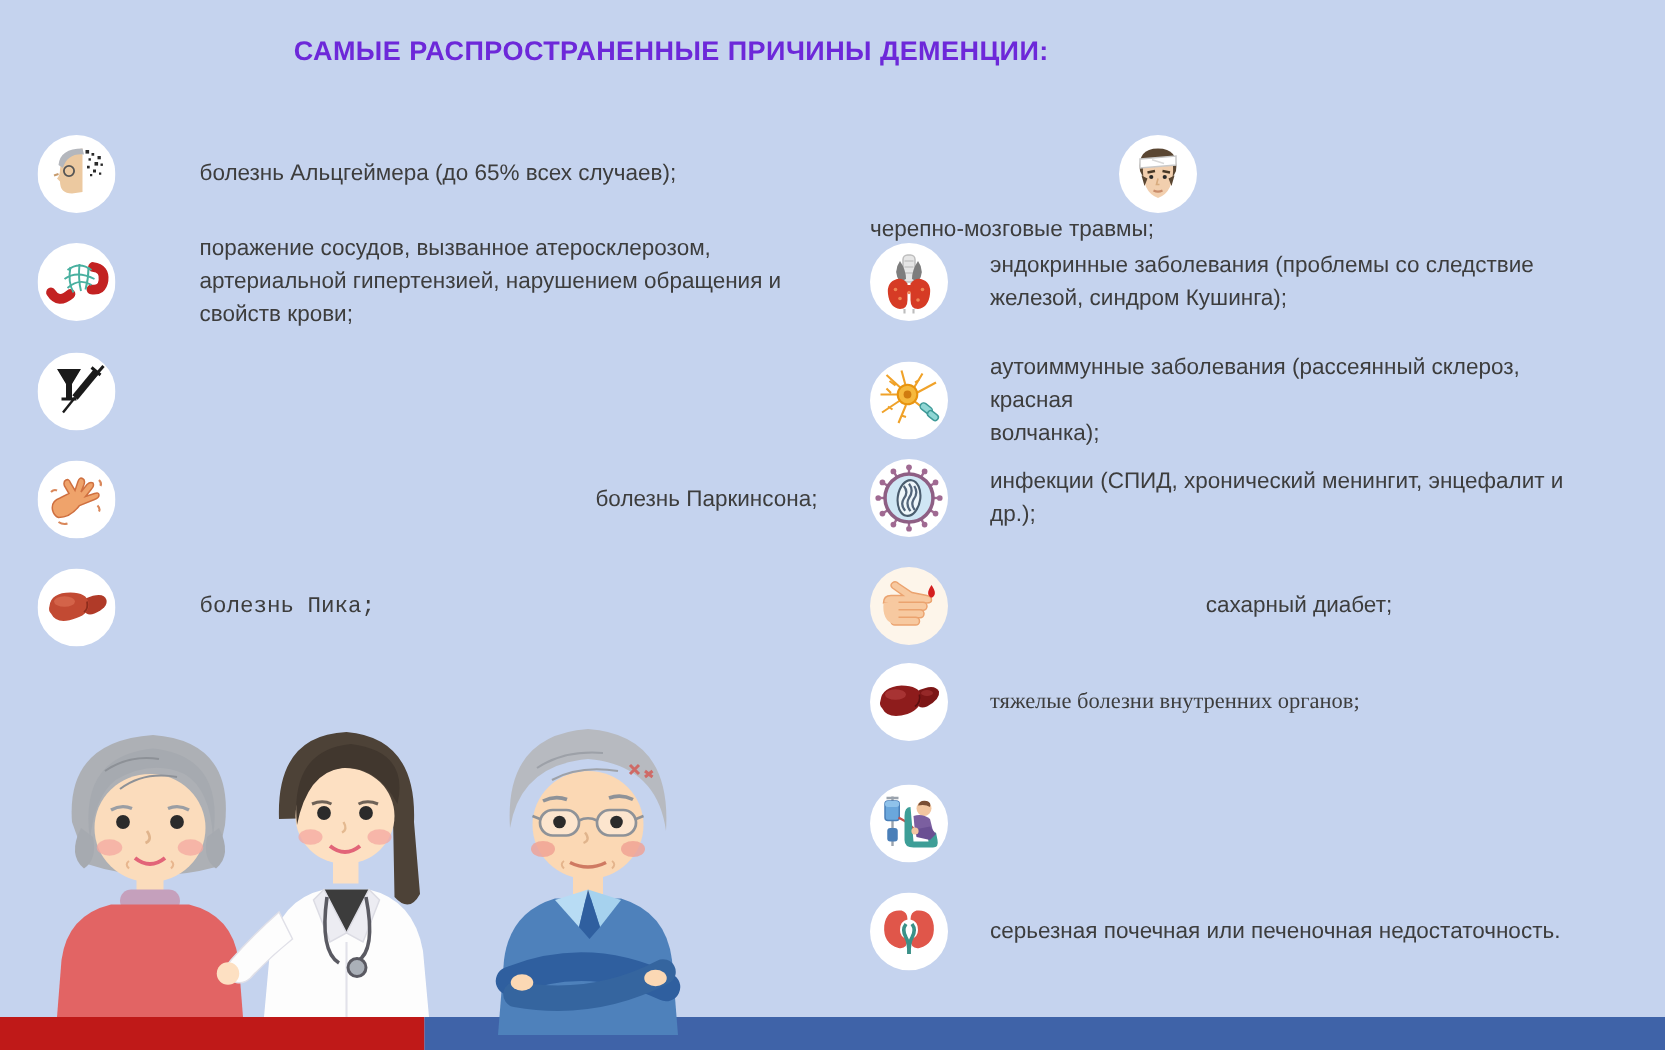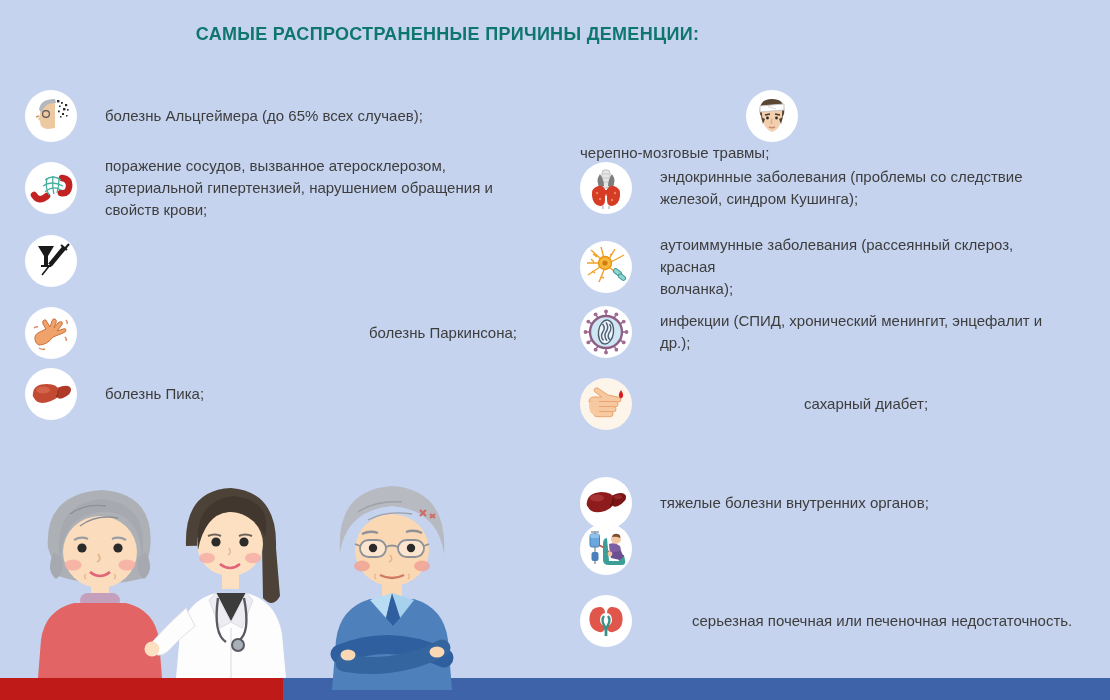--- a/index.html
+++ b/index.html
@@ -7,34 +7,34 @@
     position:relative;
     width:1110px;height:700px;
     background:#c5d3ee;
     overflow:hidden;
     font-family:"Liberation Sans", sans-serif;
   }
   .title{
     position:absolute;left:0;top:24px;width:895px;
     text-align:center;
     font-size:18px;font-weight:700;letter-spacing:.3px;
-    color:#0f766e;
+    color:#6d28d9;
   }
   .row{
     position:absolute;
     display:flex;align-items:center;
   }
   .icon-wrap{
     flex:0 0 52px;width:52px;height:52px;margin-right:28px;
   }
   .row-text{
     font-size:15px;line-height:22px;color:#3d3d3d;
     white-space:pre-line;
   }
-  .col-left .row-text{width:412px;}
+  .col-left .row-text{width:412px;margin-left:28px;}
   .col-right .row-text{width:412px;}
   .footer-red{
     position:absolute;left:0;top:678px;width:283px;height:22px;
     background:#bf1918;z-index:1;
   }
   .footer-blue{
     position:absolute;left:283px;top:678px;width:827px;height:22px;
     background:#3f63a8;z-index:1;
   }
   .illustration{
@@ -117,21 +117,21 @@
           <path d="M9 21 Q11 19 13 20"></path>
             <path d="M40 30 Q42 32 41 34"></path>
           <path d="M14 41 Q17 43 20 42"></path>
             <path d="M41 13 Q43 15 42 17"></path>
         </g>
       </svg>
     </span>
     <div class="row-text">болезнь Паркинсона;</div>
   </div>
 
-  <div class="row col-left" style="left:25px;top:368px;">
+  <div class="row col-left" style="left:25px;top:379px;font-family:Liberation Mono, monospace;">
     <span class="icon-wrap">
       <svg width="52" height="52" viewBox="0 0 52 52">
         <circle cx="26" cy="26" r="26" fill="#fff"></circle>
         <path d="M32 20 Q44 15 46 21 Q47 26 38 30 Q33 32 31 28Z" fill="#b03a28"></path>
         <path d="M8 25 Q9 16 22 16 Q33 16 34 23 Q35 30 26 33 Q13 38 9 30 Q7 28 8 25Z" fill="#c24a33"></path>
         <ellipse cx="18" cy="22" rx="7" ry="3.5" fill="#da6e52" opacity=".7"></ellipse>
         <path d="M33 22 Q34 27 31 29" stroke="#8e2c1c" stroke-width="1.2" fill="none"></path>
       </svg>
     </span>
     <div class="row-text">болезнь Пика;</div>
@@ -259,21 +259,21 @@
           <rect x="14" y="28.5" width="22" height="5.4" rx="2.7"></rect>
           <rect x="14" y="33.5" width="19" height="5.2" rx="2.6"></rect>
           <path d="M9 24 Q8 36 16 38 L19 38 L19 22 Z" stroke="none"></path>
         </g>
         <path d="M41 12 Q45.5 18.5 41 20.5 Q36.5 18.5 41 12Z" fill="#d41f1f"></path>
       </svg>
     </span>
     <div class="row-text">сахарный диабет;</div>
   </div>
 
-  <div class="row col-right" style="left:580px;top:477px;">
+  <div class="row col-right" style="left:580px;top:442px;font-family:Liberation Serif, serif;">
     <span class="icon-wrap">
       <svg width="52" height="52" viewBox="0 0 52 52">
         <circle cx="26" cy="26" r="26" fill="#fff"></circle>
         <path d="M31 19 Q43 13 46 19 Q47 24 38 29 Q33 31 31 27Z" fill="#7c1616"></path>
         <path d="M7 25 Q8 16 21 15 Q33 15 34 22 Q35 30 25 34 Q12 38 8 30 Q6 28 7 25Z" fill="#8e1c1c"></path>
         <ellipse cx="17" cy="21" rx="7" ry="3.5" fill="#b54040" opacity=".65"></ellipse>
         <ellipse cx="38" cy="20" rx="4" ry="2" fill="#a13030" opacity=".7"></ellipse>
         <path d="M33 21 Q34 26 30 29" stroke="#5c0f0f" stroke-width="1.2" fill="none"></path>
       </svg>
     </span>
@@ -293,21 +293,21 @@
         <path d="M27 15 Q23 15 23 21 L23 37 Q23 42 29 42 L42 42 Q46 42 45 37 L44 32 L38 33 L39 38 L29 38 Z" fill="#3d9e97"></path>
         <circle cx="36" cy="16" r="5" fill="#f2c6a0"></circle>
         <path d="M32 14 Q33 10 38 11 Q41 12 40 15 Q37 13 32 14Z" fill="#7a4f35"></path>
         <path d="M29 21 Q35 19 40 23 L42 31 Q36 34 30 32 Z" fill="#7b5fa0"></path>
         <path d="M30 30 L40 28 L44 33 L40 37 L31 35Z" fill="#6a4f93"></path>
         <circle cx="30" cy="31" r="2.4" fill="#f2c6a0"></circle>
       </svg>
     </span>
   </div>
 
-  <div class="row col-right" style="left:580px;top:595px;gap:32px;">
+  <div class="row col-right" style="left:580px;top:595px;">
     <span class="icon-wrap">
       <svg width="52" height="52" viewBox="0 0 52 52">
         <circle cx="26" cy="26" r="26" fill="#fff"></circle>
         <path d="M21 12 Q11 11 9.5 22 Q8.5 34 19 37 Q25 38 25 31 Q20 30 20 25 Q20 19 25 18 Q25 13 21 12Z" fill="#e0564a"></path>
         <path d="M31 12 Q41 11 42.5 22 Q43.5 34 33 37 Q27 38 27 31 Q32 30 32 25 Q32 19 27 18 Q27 13 31 12Z" fill="#e0564a"></path>
         <g stroke="#3b9188" stroke-width="2.4" fill="none">
           <path d="M24 21 Q21 25 24 30 Q26 33 26 41"></path>
           <path d="M28 21 Q31 25 28 30 Q26 33 26 41"></path>
         </g>
       </svg>

